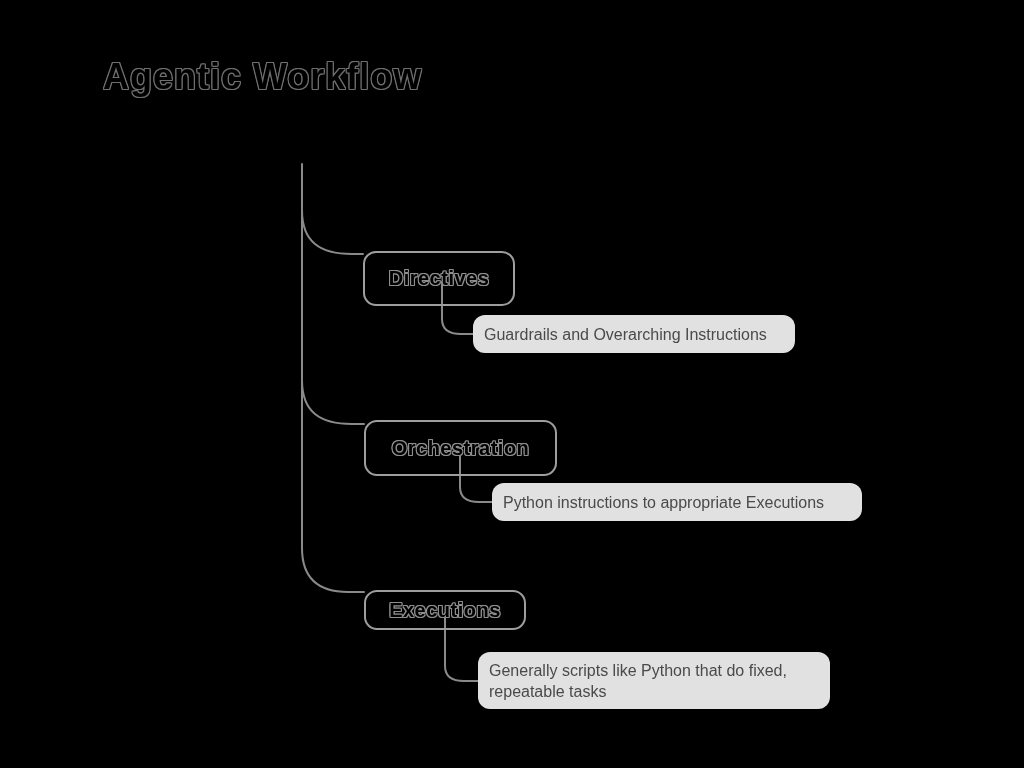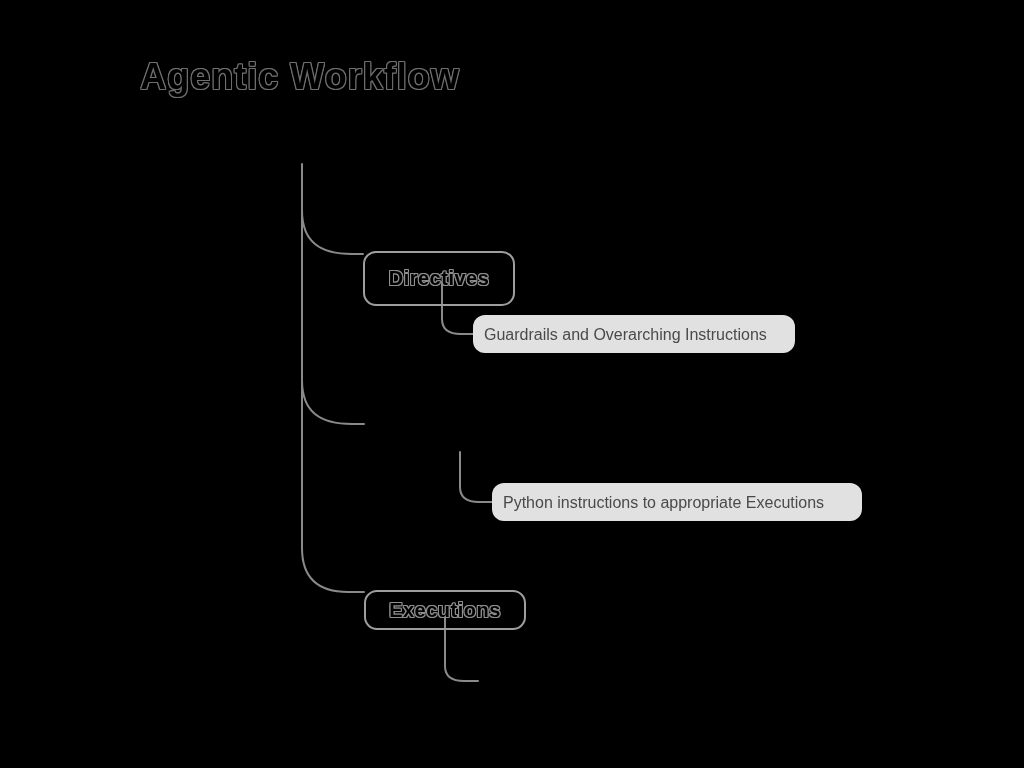--- a/index.html
+++ b/index.html
@@ -36,21 +36,20 @@
     stroke: var(--connector-color);
     stroke-width: 2;
     stroke-linecap: round;
   }
 
   .mindmap-title {
     position: absolute;
     left: 103px;
     top: 54px;
     width: 394px;
-    text-align: center;
     font-size: 36px;
     line-height: 46px;
     font-weight: 700;
     letter-spacing: 1px;
     color: var(--title-color);
     text-shadow:
       -1px -1px 0 var(--title-outline), 1px -1px 0 var(--title-outline),
       -1px  1px 0 var(--title-outline), 1px  1px 0 var(--title-outline),
       -1px  0   0 var(--title-outline), 1px  0   0 var(--title-outline),
        0   -1px 0 var(--title-outline), 0    1px 0 var(--title-outline);
@@ -124,21 +123,27 @@
     <span>Agentic Workflow</span>
   </h1>
 
   <div class="topic-node" id="node-box-0">
     <span class="topic-label">Directives</span>
   </div>
   <div class="child-pill single" id="child-pill-0">
     <span>Guardrails and Overarching Instructions</span>
   </div>
 
+  <div class="topic-node" id="node-box-1">
+    <span class="topic-label">Orchestration</span>
+  </div>
   <div class="child-pill single" id="child-pill-1">
     <span>Python instructions to appropriate Executions</span>
   </div>
 
   <div class="topic-node" id="node-box-2">
     <span class="topic-label">Executions</span>
   </div>
+  <div class="child-pill" id="child-pill-2">
+    <span>Generally scripts like Python that do fixed, repeatable tasks</span>
+  </div>
 
 </div>
 
 </body></html>

